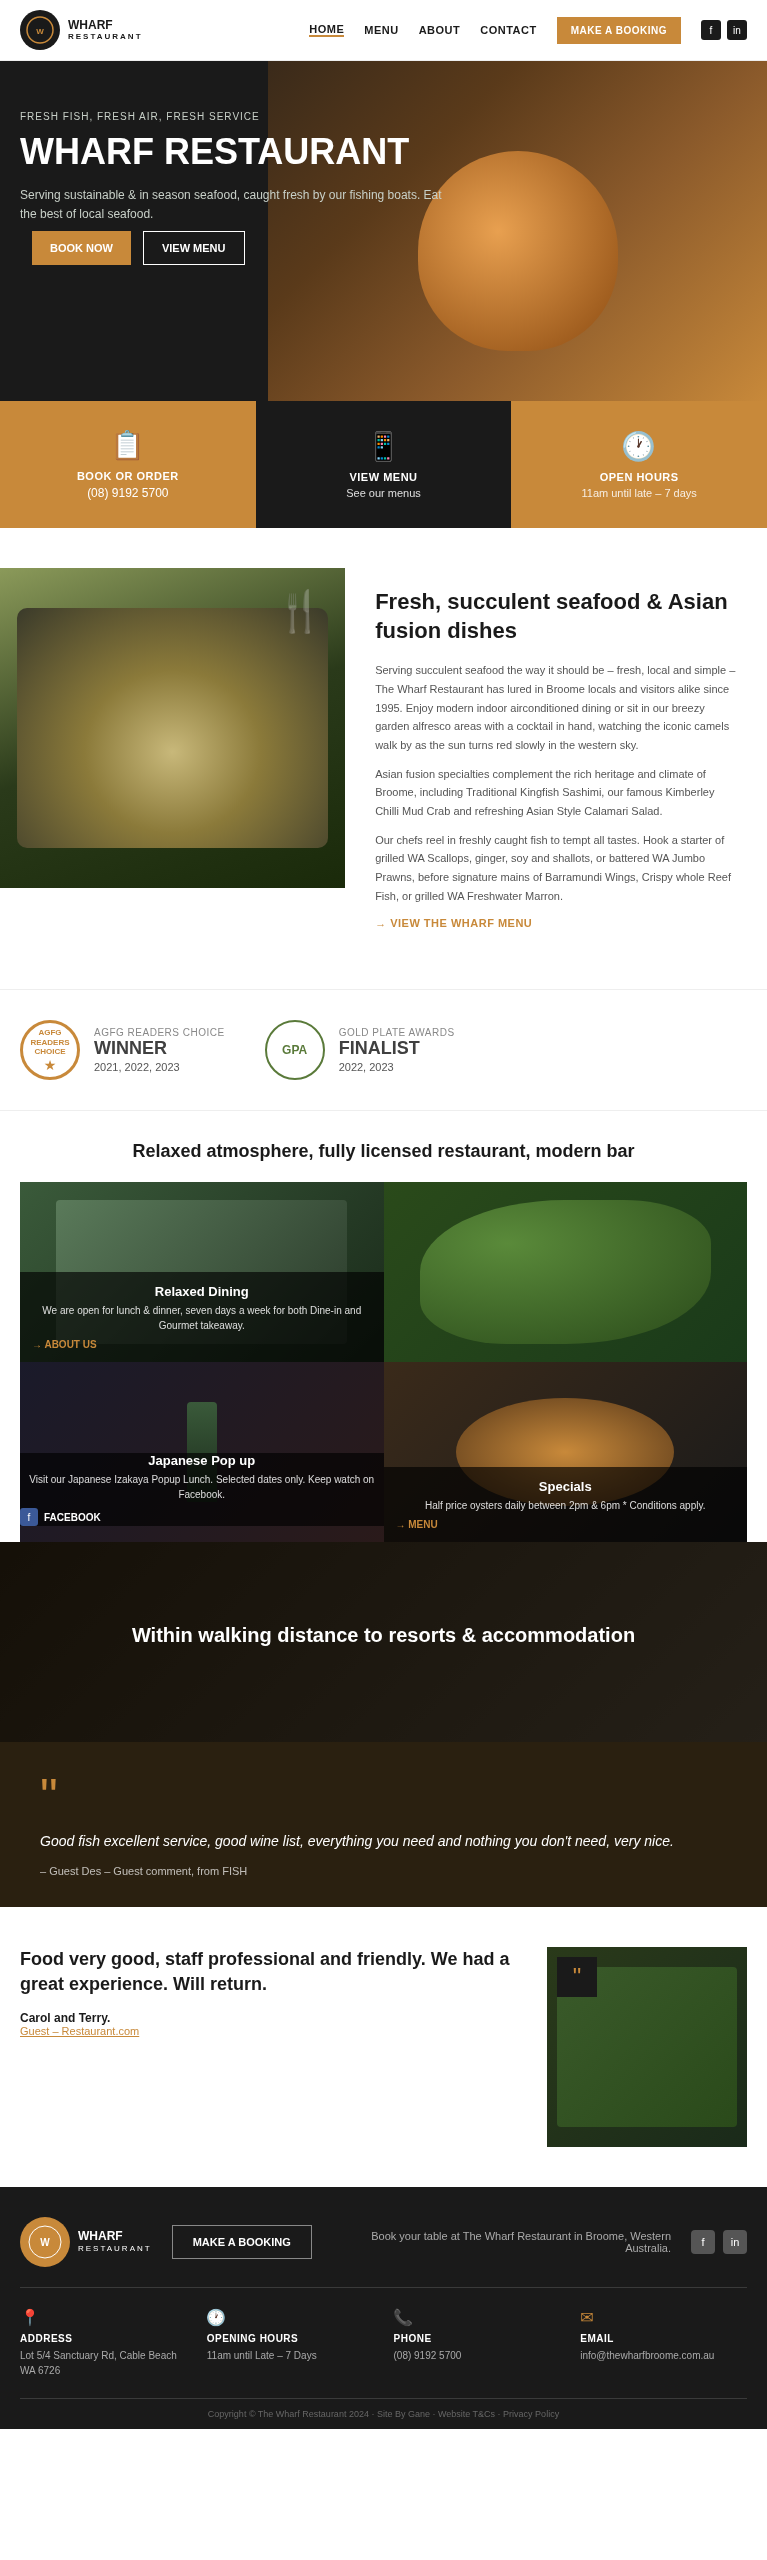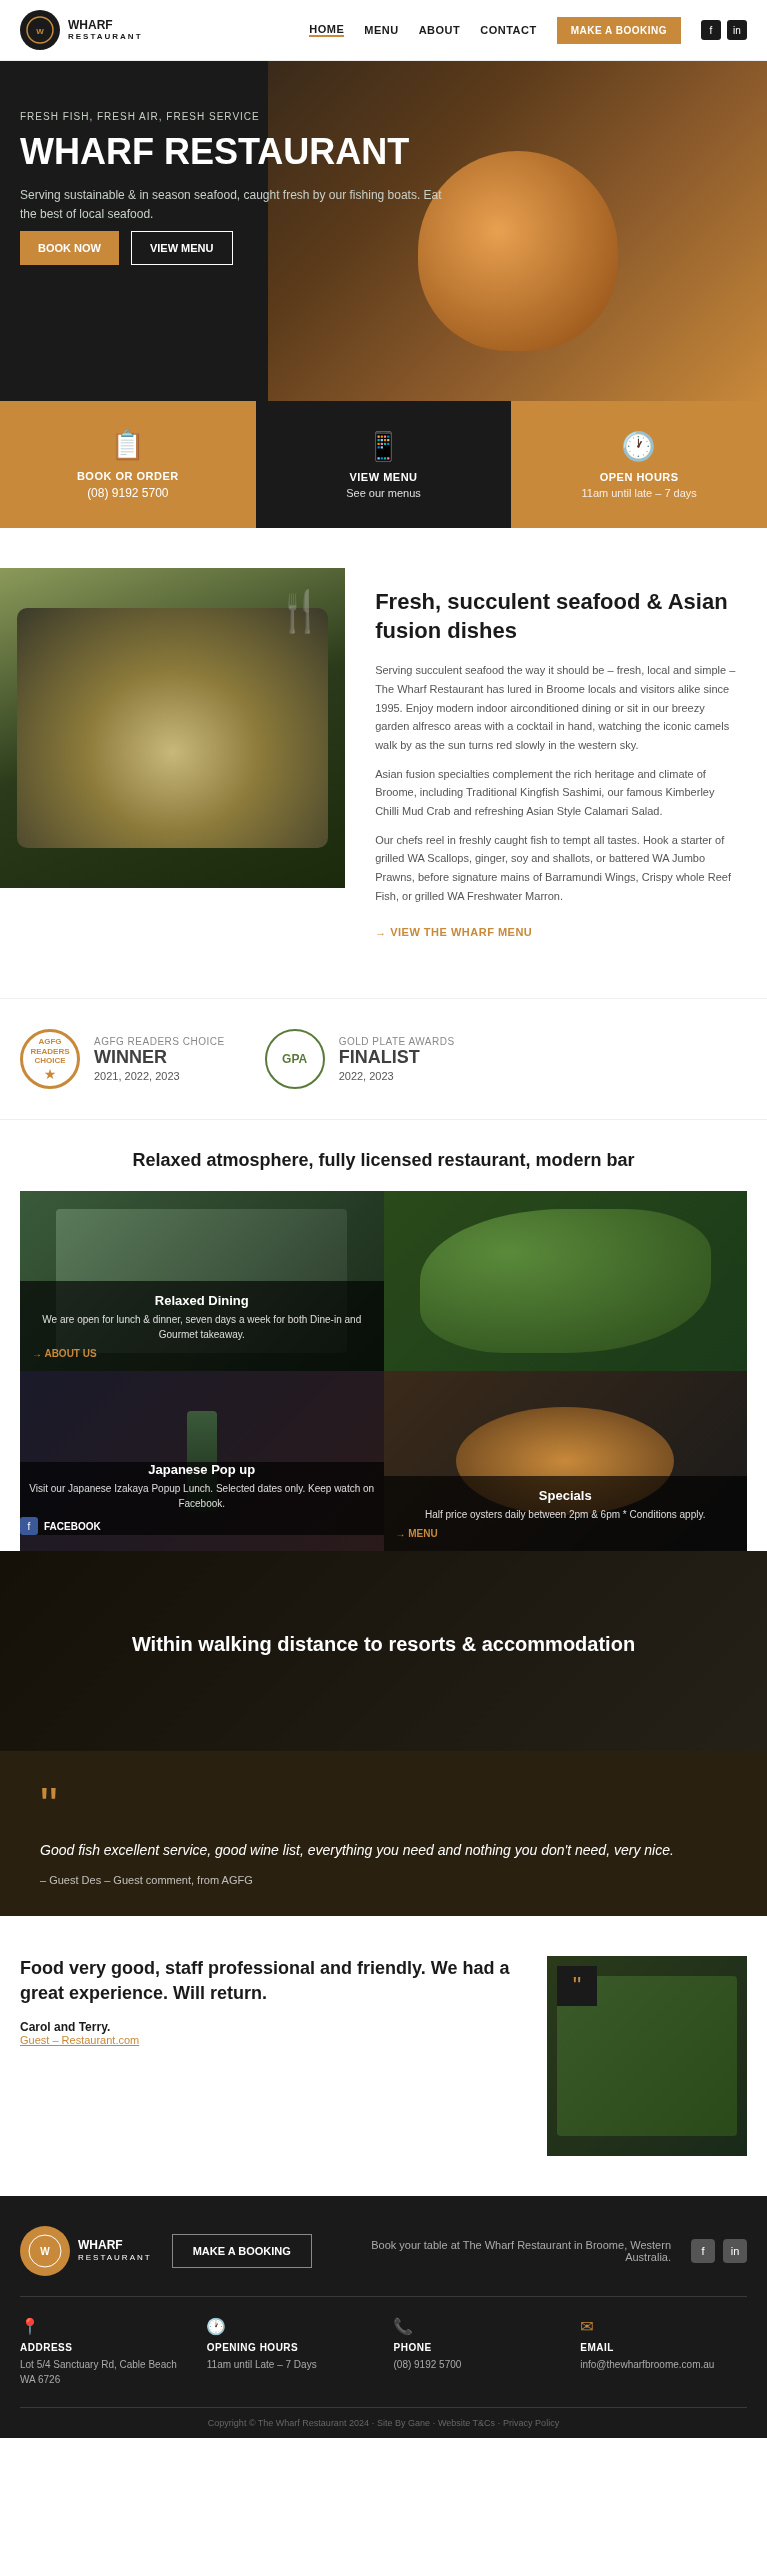--- a/index.html
+++ b/index.html
@@ -40,21 +40,21 @@
       width: 200px; height: 200px; background: radial-gradient(circle at 40% 40%, #e8a050, #8b4a10);
       border-radius: 50% 50% 45% 45%; position: relative; margin-top: 40px;
     }
     .hero-content {
       position: absolute; left: 20px; top: 50px; width: 55%; z-index: 2;
     }
     .hero-tagline { font-size: 10px; color: #c8d0c8; text-transform: uppercase; letter-spacing: 1px; margin-bottom: 10px; }
     .hero-title { font-size: 36px; font-weight: 900; color: #fff; line-height: 1.1; margin-bottom: 14px; text-transform: uppercase; }
     .hero-desc { font-size: 12px; color: #c8d0c8; line-height: 1.6; margin-bottom: 7px; }
     .hero-btns { display: flex; gap: 12px; }
-    .btn-primary { background: #c8893a; color: #fff; padding: 10px 18px; font-size: 11px; font-weight: bold; text-transform: uppercase; border: none; cursor: pointer; }
+    .btn-primary { background: #c8893a; color: #fff; padding: 10px 18px; font-size: 11px; font-weight: bold; text-transform: uppercase; border: none; cursor: pointer; margin-left: 12px; }
     .btn-outline { background: transparent; color: #fff; padding: 10px 18px; font-size: 11px; font-weight: bold; text-transform: uppercase; border: 1px solid #fff; cursor: pointer; }
 
     
     .icons-section { display: flex; width: 100%; }
     .icon-block { flex: 1; display: flex; flex-direction: column; align-items: center; justify-content: center; padding: 28px 10px; }
     .icon-block:nth-child(1) { background: #c8893a; }
     .icon-block:nth-child(2) { background: #1a1a1a; }
     .icon-block:nth-child(3) { background: #c8893a; }
     .icon-block-icon { font-size: 28px; color: #fff; margin-bottom: 8px; }
     .icon-block-title { font-size: 11px; font-weight: bold; color: #fff; text-transform: uppercase; letter-spacing: 0.5px; text-align: center; }
@@ -71,21 +71,21 @@
     }
     .fork-knife { font-size: 40px; color: rgba(255,255,255,0.3); position: absolute; top: 20px; right: 20px; }
     .oyster-visual {
       width: 90%; height: 75%;
       background: radial-gradient(ellipse at 50% 60%, #c8b87a 0%, #8b7a3a 40%, #3a3a2a 100%);
       border-radius: 10px;
     }
     .about-content { width: 55%; padding: 20px 30px; }
     .about-title { font-size: 22px; font-weight: bold; color: #1a1a1a; line-height: 1.3; margin-bottom: 16px; }
     .about-text { font-size: 11px; color: #555; line-height: 1.7; margin-bottom: 10px; }
-    .about-link { font-size: 11px; color: #c8893a; font-weight: bold; display: flex; align-items: center; gap: 6px; margin-top: 21px; text-transform: uppercase; letter-spacing: 0.5px; }
+    .about-link { font-size: 11px; color: #c8893a; font-weight: bold; display: flex; align-items: center; gap: 6px; margin-top: 12px; text-transform: uppercase; letter-spacing: 0.5px; }
 
     
     .awards-section { display: flex; padding: 30px 20px; gap: 40px; border-top: 1px solid #eee; border-bottom: 1px solid #eee; background: #fff; }
     .award-item { display: flex; align-items: center; gap: 14px; }
     .award-badge {
       width: 60px; height: 60px; border-radius: 50%; border: 3px solid #c8893a;
       display: flex; align-items: center; justify-content: center; background: #fff; flex-shrink: 0;
     }
     .award-badge-text { font-size: 8px; font-weight: bold; color: #c8893a; text-align: center; line-height: 1.2; }
     .award-badge-star { color: #c8893a; font-size: 14px; }
@@ -316,21 +316,21 @@
 <div class="walking-section">
   <div class="walking-bg"></div>
   <div class="walking-content">
     <h2 class="walking-title">Within walking distance to resorts &amp; accommodation</h2>
   </div>
 </div>
 
 <div class="testimonial-section">
   <div class="quote-mark">"</div>
   <p class="testimonial-text">Good fish excellent service, good wine list, everything you need and nothing you don't need, very nice.</p>
-  <div class="testimonial-author">– Guest Des – Guest comment, from AGFG</div>
+  <div class="testimonial-author">– Guest Des – Guest comment, from FISH</div>
 </div>
 
 <div class="testimonial2-section">
   <div class="testimonial2-content">
     <p class="testimonial2-text">Food very good, staff professional and friendly. We had a great experience. Will return.</p>
     <div class="testimonial2-author">Carol and Terry.</div>
     <div class="testimonial2-source">Guest – Restaurant.com</div>
   </div>
   <div class="testimonial2-img">
     <div class="testimonial2-img-inner">

